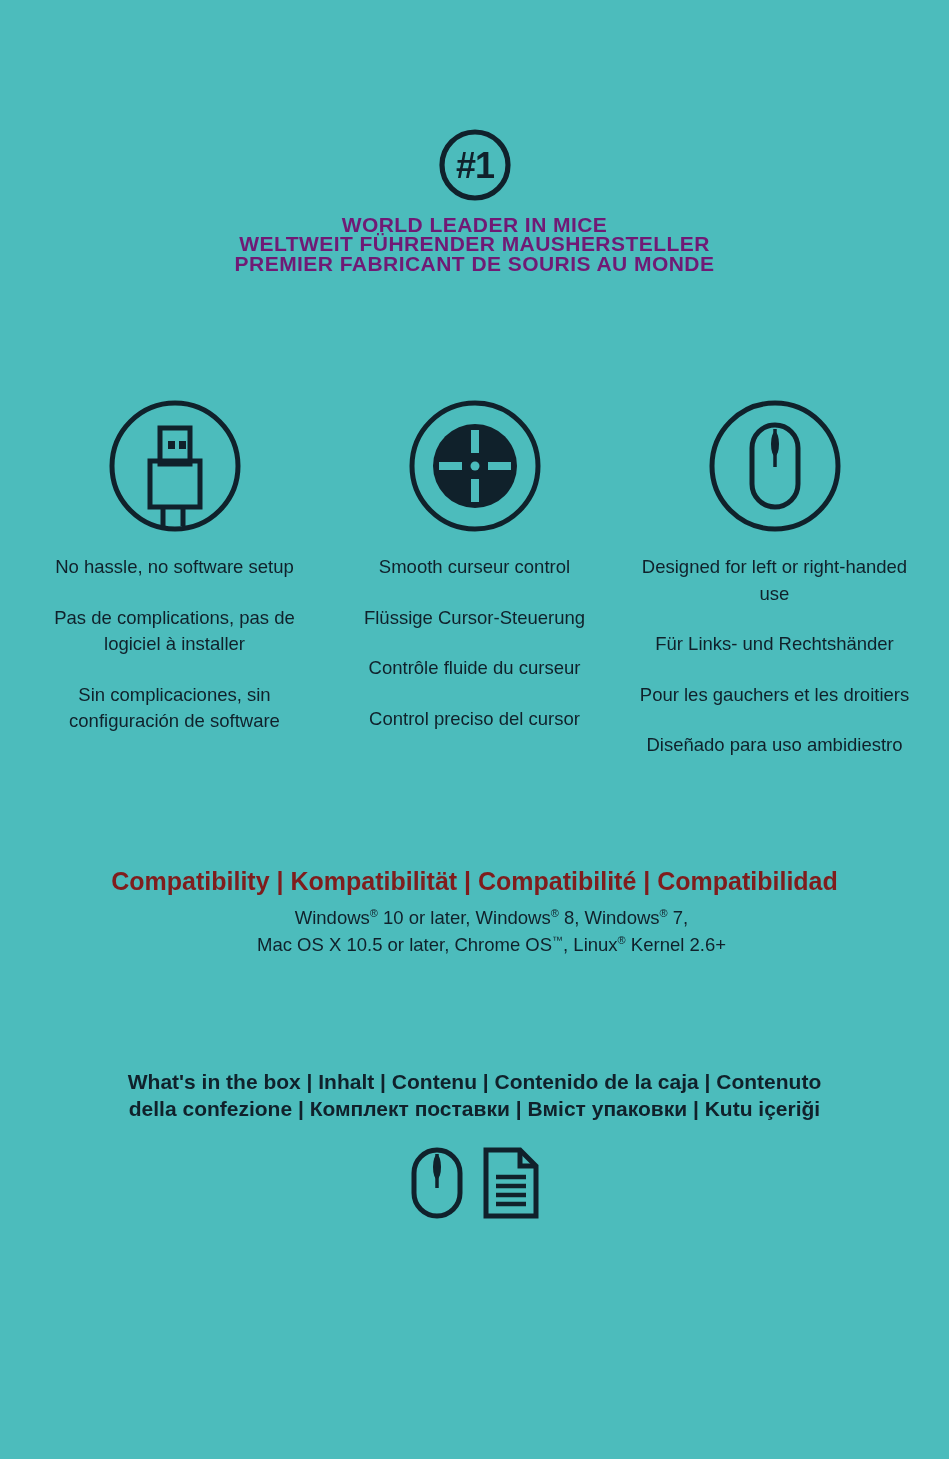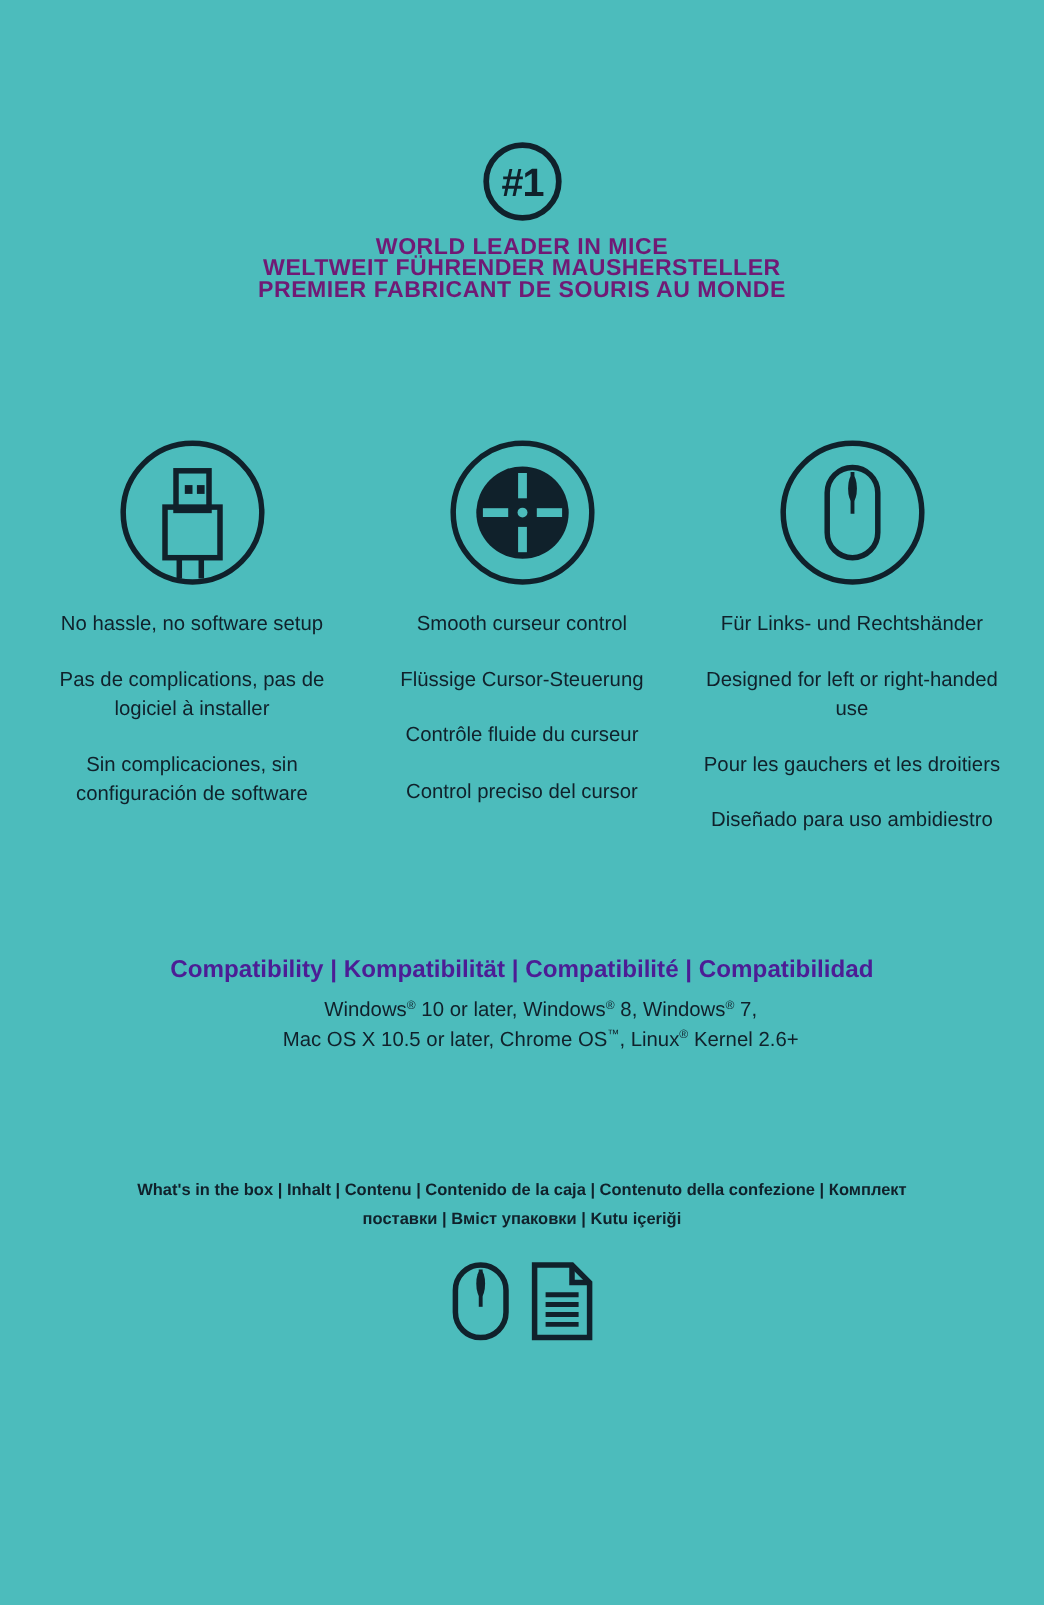--- a/index.html
+++ b/index.html
@@ -78,24 +78,24 @@
 
   
   .compat {
     position: absolute;
     top: 868px;
     left: 0;
     width: 949px;
     text-align: center;
   }
   .compat-title {
-    font-size: 22px;
+    font-size: 25px;
     font-weight: bold;
     line-height: 26px;
-    color: #4c1d95;
+    color: #7f1d1d;
   }
   .compat-body {
     margin-top: 10px;
     font-size: 18.5px;
     line-height: 27px;
     color: #10212b;
   }
   .compat-body div { white-space: nowrap; padding-left: 34px; }
   sup.reg {
     font-size: 11px;
@@ -105,21 +105,21 @@
 
   
   .box-section {
     position: absolute;
     top: 1068px;
     left: 0;
     width: 949px;
     text-align: center;
   }
   .box-title {
-    font-size: 15px;
+    font-size: 21px;
     font-weight: bold;
     line-height: 27px;
     color: #10212b;
     padding: 0 105px;
   }
   .box-icons {
     margin-top: 24px;
     display: flex;
     justify-content: center;
     align-items: center;
@@ -195,22 +195,22 @@
     <div class="feature-col">
       <div class="feature-icon-wrap">
         <svg width="134" height="134" viewBox="0 0 134 134">
           <circle cx="67" cy="67" r="63" fill="none" stroke="#10212b" stroke-width="5"></circle>
           <rect x="44" y="26" width="46" height="82" rx="23" ry="23" fill="none" stroke="#10212b" stroke-width="5"></rect>
           <line x1="67" y1="30" x2="67" y2="68" stroke="#10212b" stroke-width="3.5"></line>
           <ellipse cx="67" cy="45" rx="4" ry="12" fill="#10212b"></ellipse>
         </svg>
       </div>
       <div class="feature-texts">
+        <div class="feature-line">Designed for left or right-handed use</div>
         <div class="feature-line">Für Links- und Rechtshänder</div>
-        <div class="feature-line">Designed for left or right-handed use</div>
         <div class="feature-line">Pour les gauchers et les droitiers</div>
         <div class="feature-line">Diseñado para uso ambidiestro</div>
       </div>
     </div>
 
   </div>
 
   <div class="compat">
     <div class="compat-title">Compatibility | Kompatibilität | Compatibilité | Compatibilidad</div>
     <div class="compat-body">

